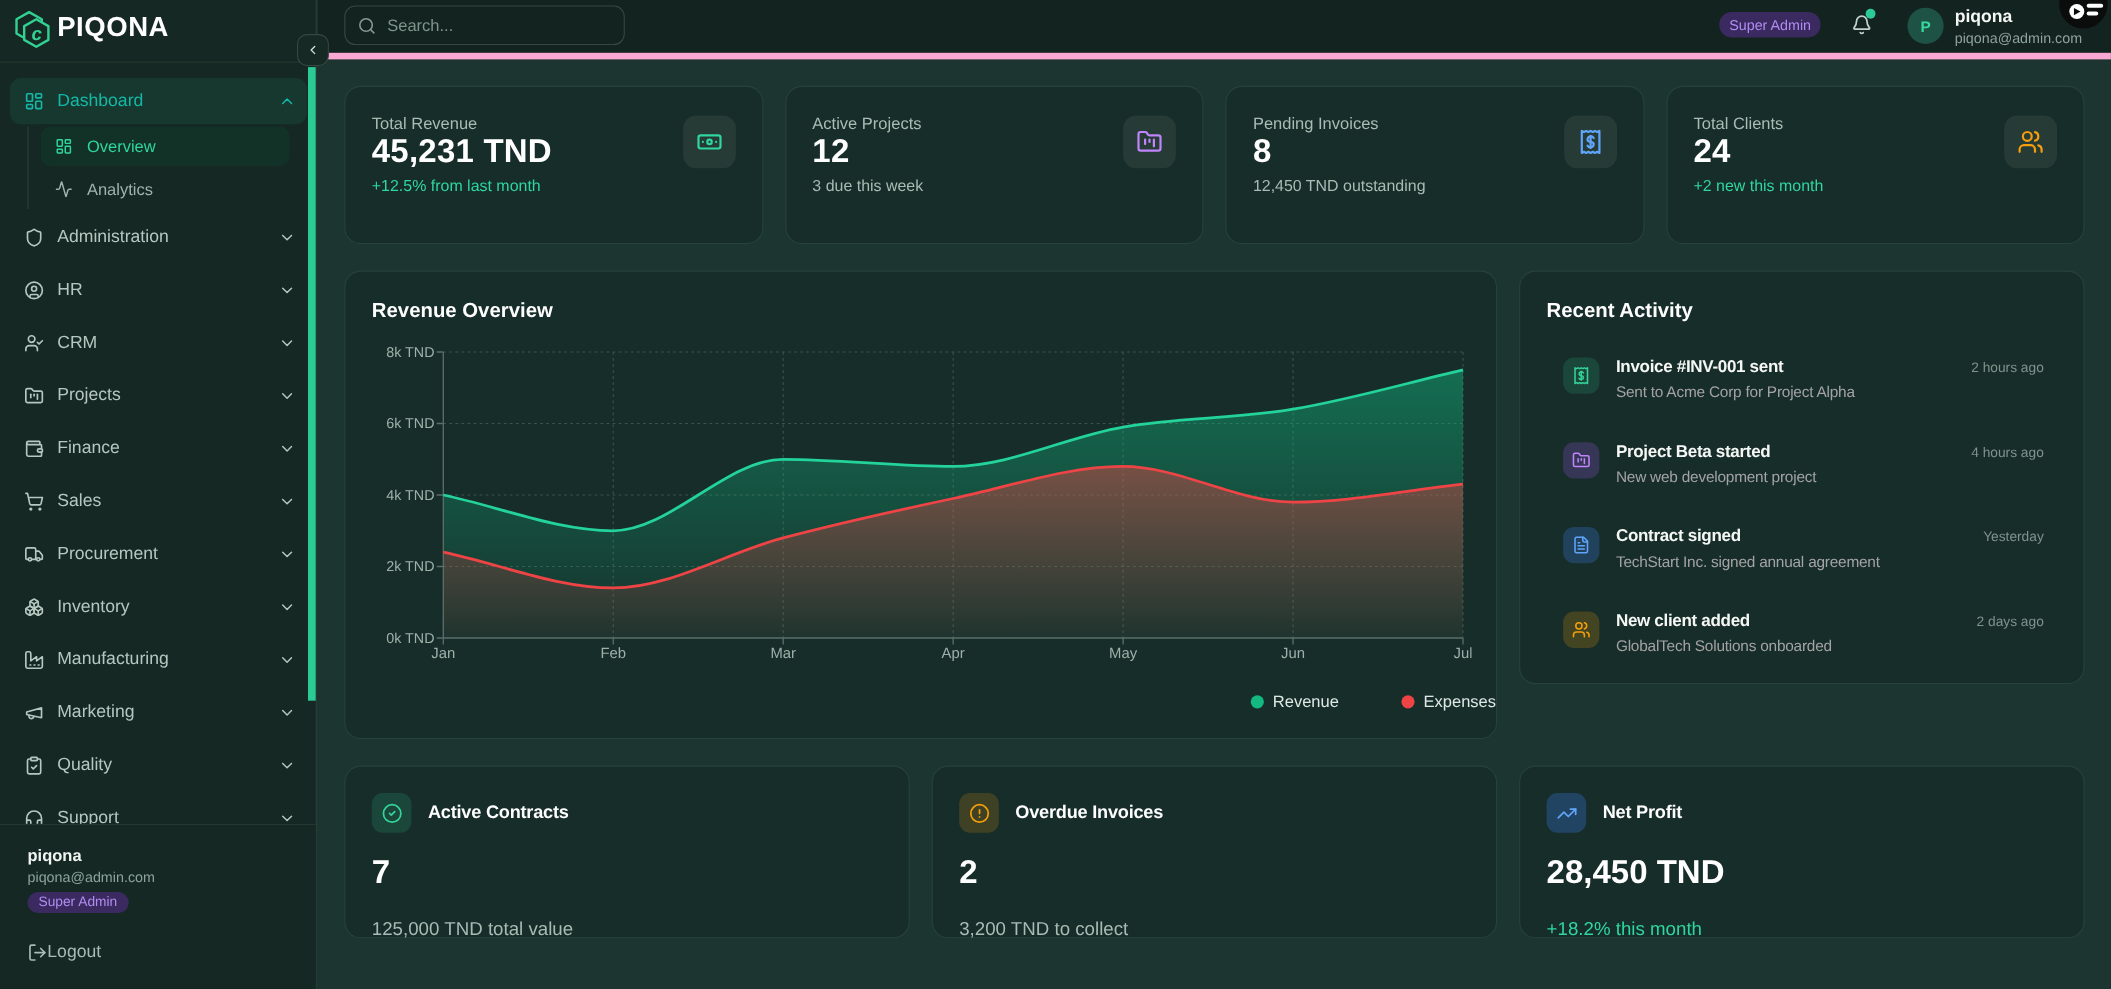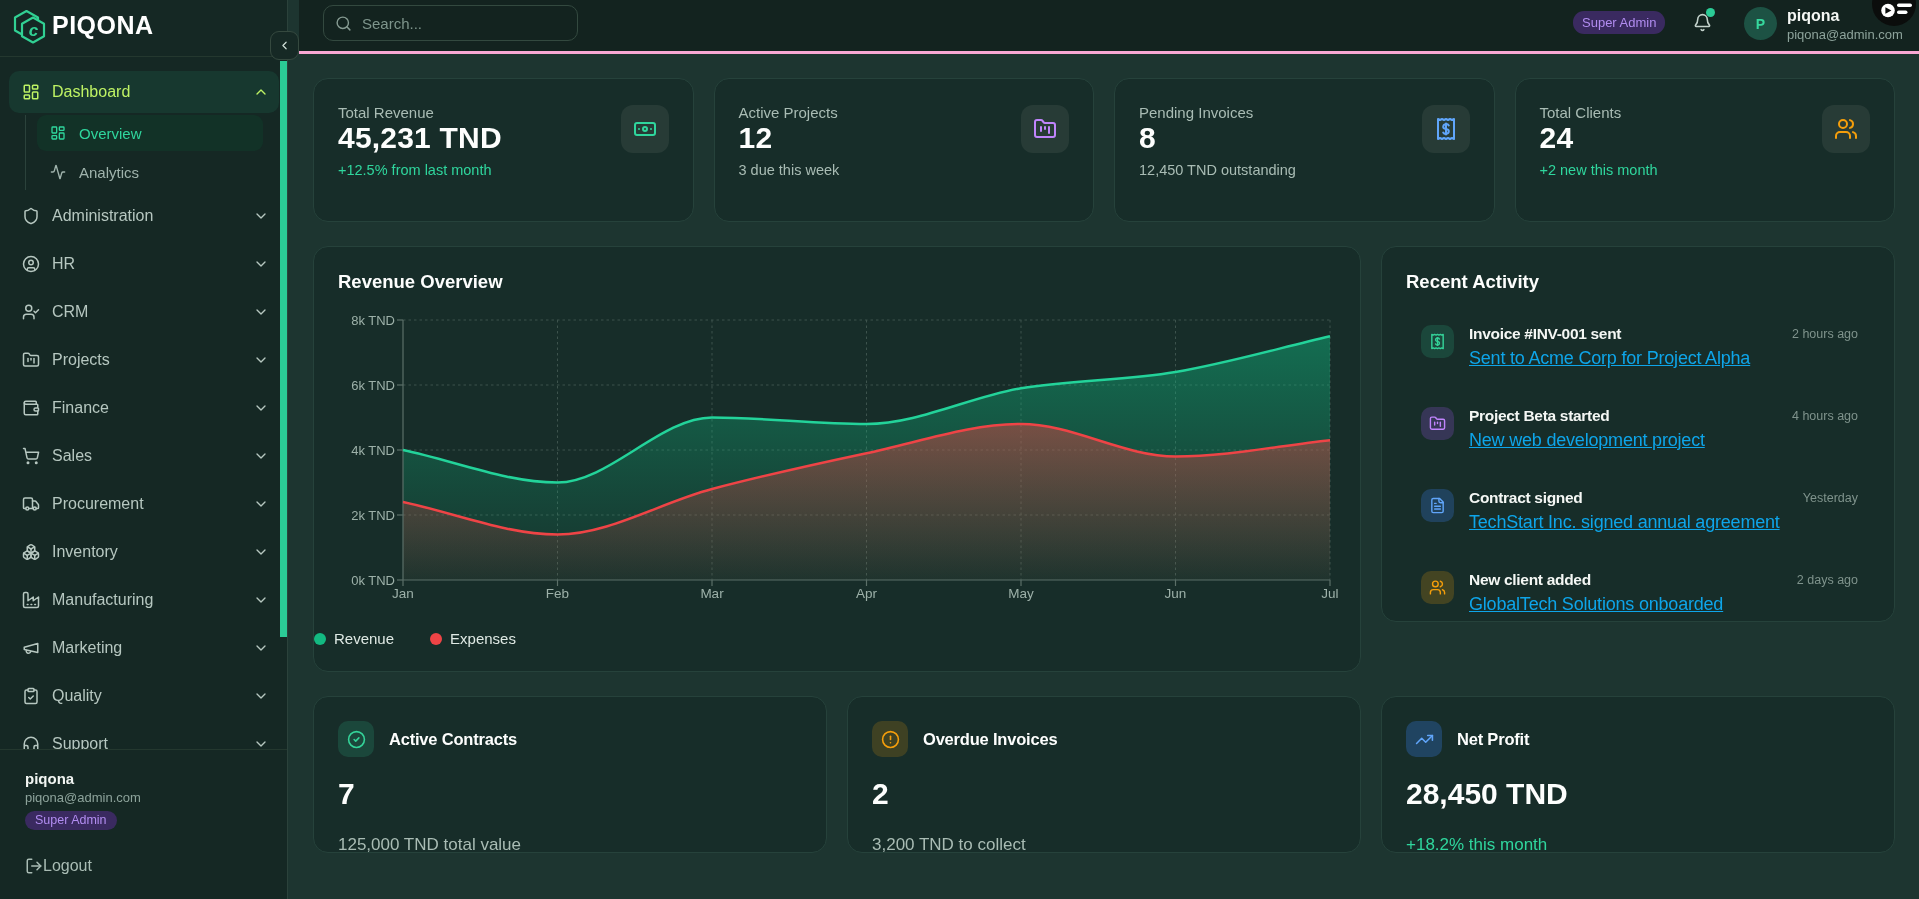--- a/index.html
+++ b/index.html
@@ -9,38 +9,38 @@
 svg { display:block; }
 
 
 #sidebar { position:absolute; left:0; top:0; width:288px; height:899px; background:#152824; border-right:1px solid #2b423b; z-index:5; }
 #logo { height:57px; border-bottom:1px solid #24382f; display:flex; align-items:center; padding-left:13px; }
 #logo .word { color:#fff; font-weight:bold; font-size:25px; letter-spacing:0.5px; margin-left:6px; margin-top:-6px; }
 #nav { position:absolute; top:57px; left:0; right:0; bottom:150px; overflow:hidden; padding:14px 8px 0 9px; }
 .navgroup { display:flex; align-items:center; height:42px; border-radius:10px; padding:0 12px 0 13px; color:#b6c7c0; font-size:16px; margin-bottom:6px; position:relative; }
 .navgroup .lbl { margin-left:12px; }
 .navgroup .chev { position:absolute; right:10px; top:13px; }
-.navgroup.active { background:#17382f; color:#bef264; margin-bottom:2px; }
+.navgroup.active { background:#17382f; color:#14b8a6; margin-bottom:2px; }
 .subwrap { position:relative; margin:1px 0 5px 16px; }
 .subline { position:absolute; left:0; top:0; bottom:0; width:1px; background:#2b423b; }
 .subitem { display:flex; align-items:center; height:36px; border-radius:9px; margin:0 16px 3px 12px; padding-left:13px; color:#9fb3ac; font-size:15px; }
 .subitem .lbl { margin-left:13px; }
 .subitem.active { background:#123227; color:#2fd69d; }
 #userbox { position:absolute; left:0; right:0; bottom:0; height:150px; border-top:1px solid #24382f; padding:20px 16px 0 25px; background:#152824; }
 #userbox .n { color:#f1f5f2; font-weight:bold; font-size:15px; }
 #userbox .e { color:#8da39b; font-size:13px; margin-top:3px; }
 .badge { display:inline-block; background:#3a2a60; color:#b18cf0; font-size:12.5px; border-radius:11px; padding:2px 10px 3px; margin-top:6px; }
 #topbadge.badge { font-size:13px; padding:4px 9px; }
 #logout { display:flex; align-items:center; color:#a9bcb4; font-size:16px; margin-top:27px; }
 #logout .lbl { }
 #sscroll { position:absolute; left:280px; top:61px; width:7px; height:576px; background:#2bcb96; border-radius:0px; z-index:8; }
 #collapse { position:absolute; left:270px; top:31px; width:29px; height:29px; border-radius:9px; background:#16292a; background:#162925; border:1px solid #35493f; z-index:9; display:flex; align-items:center; justify-content:center; color:#cfe0d8; }
 
 
-#header { position:absolute; left:299px; top:0; right:0; height:54px; background:#13231f; border-bottom:3px solid #f9a8d4; }
+#header { position:absolute; left:289px; top:0; right:0; height:54px; background:#13231f; border-bottom:6px solid #f9a8d4; }
 #search { position:absolute; left:24px; top:5px; width:255px; height:36px; border:1px solid #33493f; border-radius:10px; display:flex; align-items:center; padding-left:11px; color:#869b92; font-size:15px; }
 #search .ph { margin-left:10px; color:#7e958c; }
 #topbadge { position:absolute; left:1274px; top:11px; }
 #bell { position:absolute; left:1394px; top:13px; color:#c3d2cb; }
 #belldot { position:absolute; left:1407px; top:8px; width:9px; height:9px; border-radius:50%; background:#2bcb96; }
 #avatar { position:absolute; left:1445px; top:7px; width:33px; height:33px; border-radius:50%; background:#1d5244; color:#36d89e; font-weight:bold; font-size:14px; display:flex; align-items:center; justify-content:center; }
 #uname { position:absolute; left:1488px; top:7px; color:#f4f7f4; font-size:16px; font-weight:bold; }
 #umail { position:absolute; left:1488px; top:27px; color:#8da39b; font-size:13px; }
 #blackdot { position:absolute; left:1872px; top:-18px; width:44px; height:44px; border-radius:50%; background:#0b0d0c; z-index:20; }
 
@@ -50,29 +50,29 @@
 .grid3 { display:grid; grid-template-columns:repeat(3,1fr); gap:20px; margin-bottom:24px; }
 .card { background:#172d29; border:1px solid #26423b; border-radius:15px; }
 .stat { height:144px; padding:25px 24px 0 24px; position:relative; }
 .stat .t { color:#a9bcb4; font-size:15px; }
 .stat .v { color:#fdfefd; font-size:30px; font-weight:bold; letter-spacing:0.2px; }
 .stat .s { font-size:14.5px; margin-top:7px; color:#a9bcb4; }
 .stat .s.up { color:#2fd69d; }
 .stat .ico { position:absolute; right:24px; top:26px; width:48px; height:48px; border-radius:12px; background:#273b36; display:flex; align-items:center; justify-content:center; }
 .chartcard { grid-column:span 2; height:426px; padding:24px; position:relative; }
 .cardtitle { color:#fdfefd; font-size:18.5px; font-weight:bold; }
-.legend { position:absolute; left:0; right:0; top:383px; display:flex; justify-content:flex-start; gap:36px; color:#dfe9e4; font-size:15px; }
+.legend { position:absolute; left:0; right:0; top:383px; display:flex; justify-content:flex-end; gap:57px; color:#dfe9e4; font-size:15px; }
 .legend .dot { display:inline-block; width:12px; height:12px; border-radius:50%; margin-right:8px; vertical-align:-1px; }
 .actcard { height:376px; padding:24px; }
 .actitem { display:flex; margin-top:38px; position:relative; padding:0 12px 0 15px; }
 .actitem:first-child { margin-top:32px; }
 .actitem .tile { width:33px; height:33px; border-radius:10px; flex:none; display:flex; align-items:center; justify-content:center; }
 .actitem .body { margin-left:15px; }
 .actitem .ti { color:#f4f7f4; font-size:15.5px; font-weight:bold; letter-spacing:-0.3px; }
-.actitem .su { color:#0ea5e9; font-size:18px; margin-top:5px; letter-spacing:-0.2px;text-decoration:underline; }
+.actitem .su { color:#a3a3a3; font-size:14px; margin-top:5px; letter-spacing:-0.2px; }
 .actitem .tm { position:absolute; right:12px; top:2px; color:#7f938c; font-size:12.5px; }
 .bcard { height:157px; padding:24px; position:relative; }
 .bhead { display:flex; align-items:center; gap:15px; }
 .bhead .tile { width:36px; height:36px; border-radius:10px; display:flex; align-items:center; justify-content:center; }
 .bhead .ti { color:#fdfefd; font-size:16.5px; font-weight:bold; letter-spacing:-0.2px; }
 .bv { color:#fdfefd; font-size:30px; font-weight:bold; margin-top:20px; }
 .bs { color:#a9bcb4; font-size:17px; margin-top:24px; }
 .bs.up { color:#2fd69d; }
 </style>
 </head>

